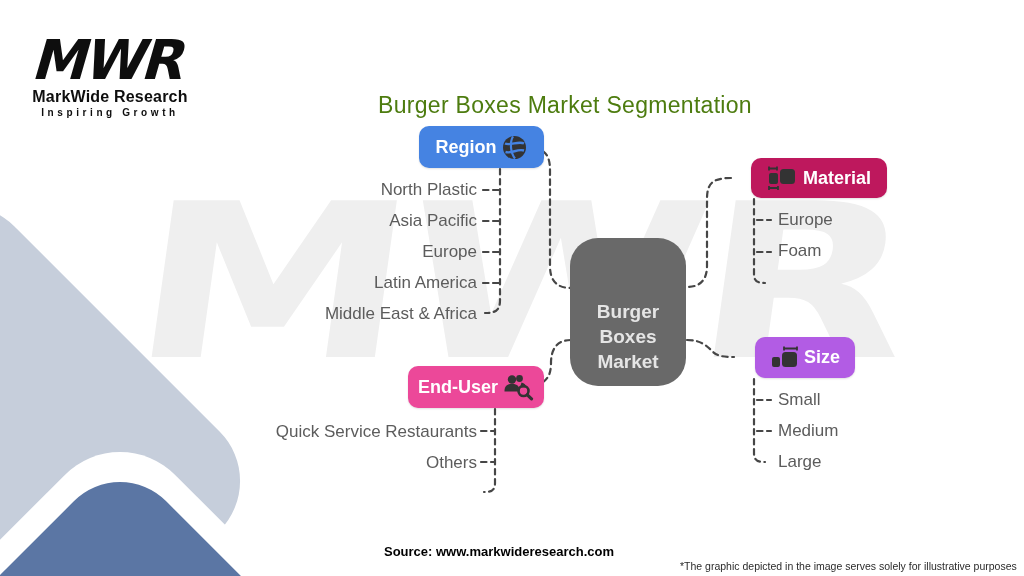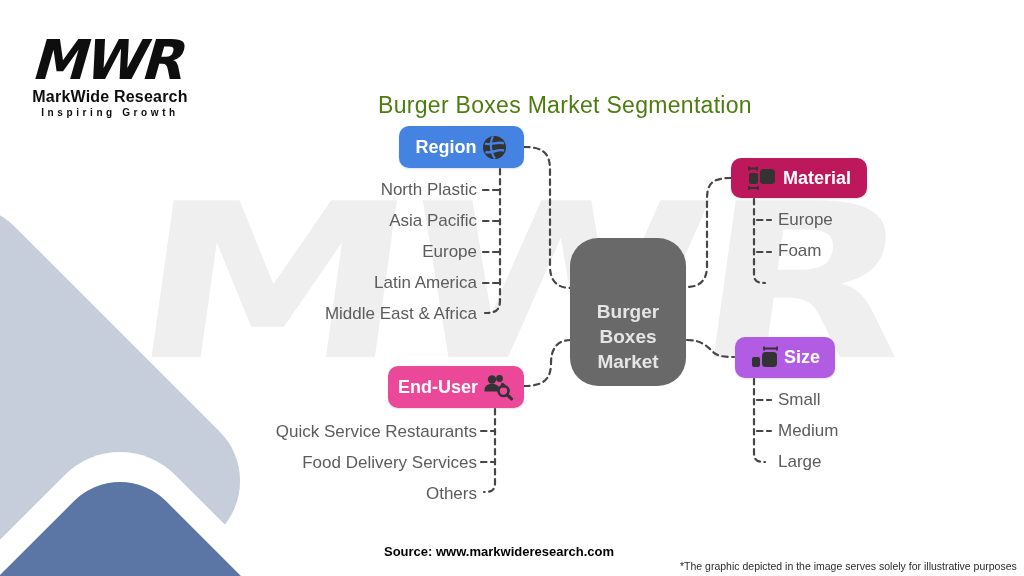--- a/index.html
+++ b/index.html
@@ -23,21 +23,21 @@
   .logo-tagline{font-size:10px;font-weight:700;letter-spacing:3.6px;margin-top:1px;text-align:center;}
   
   .title{position:absolute;left:106px;top:56px;width:918px;text-align:center;
          font-size:23px;font-weight:500;color:#4d7c0f;letter-spacing:0.3px;z-index:4;margin-top:36px;}
   
   .connectors{position:absolute;left:0;top:0;z-index:2;}
   .connectors path{fill:none;stroke:#464646;stroke-width:2.2;stroke-dasharray:5.5 4.5;stroke-linecap:round;}
   
   .node{position:absolute;display:flex;align-items:center;justify-content:center;gap:4px;
         border-radius:10px;color:#fff;font-weight:bold;font-size:18px;z-index:3;
-        box-shadow:0 1px 2px rgba(0,0,0,0.12);}
+        box-shadow:0 1px 2px rgba(0,0,0,0.12);margin-left:20px;}
   .node-region{left:399px;top:126px;width:125px;height:42px;}
   .node-material{left:731px;top:158px;width:136px;height:40px;}
   .node-enduser{left:388px;top:366px;width:136px;height:42px;}
   .node-size{left:735px;top:337px;width:100px;height:41px;}
   .center-node{position:absolute;left:570px;top:238px;width:116px;height:148px;border-radius:28px;
                background:#696969;display:flex;flex-direction:column;justify-content:flex-end;
                align-items:center;padding-bottom:12px;box-sizing:border-box;z-index:3;
                color:#e5e5e5;font-weight:bold;font-size:19px;line-height:25px;text-align:center;}
   
   .items{position:absolute;z-index:3;color:#5c5c5c;font-size:17px;}
@@ -132,21 +132,20 @@
         <path d="M19.5 9.5 C22.5 10 24 12 24.3 14.5 L18 14.5 Z" fill="#333333"></path>
         <circle cx="10" cy="6.5" r="4.2" fill="#333333"></circle>
         <path d="M2.5 17.5 C2.5 12.8 5.8 10.8 10 10.8 C14.2 10.8 17.5 12.8 17.5 17.5 L17.5 18.5 L2.5 18.5 Z" fill="#333333"></path>
         <circle cx="21.5" cy="18" r="5" fill="none" stroke="#333333" stroke-width="2.6"></circle>
         <line x1="25.3" y1="21.8" x2="29.5" y2="25.8" stroke="#333333" stroke-width="3.2" stroke-linecap="round"></line>
       </svg>
     </span>
   </div>
   <div class="items items-right items-enduser">
     <div class="item">Quick Service Restaurants</div>
-    <div class="item">Food Delivery Services</div>
     <div class="item">Others</div>
   </div>
 
   <div class="node node-size" style="background: rgb(178, 92, 228);">
     <span class="icon">
       <svg width="30" height="26" viewBox="0 0 30 26">
         <path d="M14 1.5 L14 5.5 M14 3.5 L27 3.5 M27 1.5 L27 5.5" stroke="#333333" stroke-width="1.8" fill="none"></path>
         <rect x="2" y="12" width="8" height="10" rx="2" fill="#333333"></rect>
         <rect x="12" y="7" width="15" height="15" rx="3.5" fill="#333333"></rect>
       </svg>

